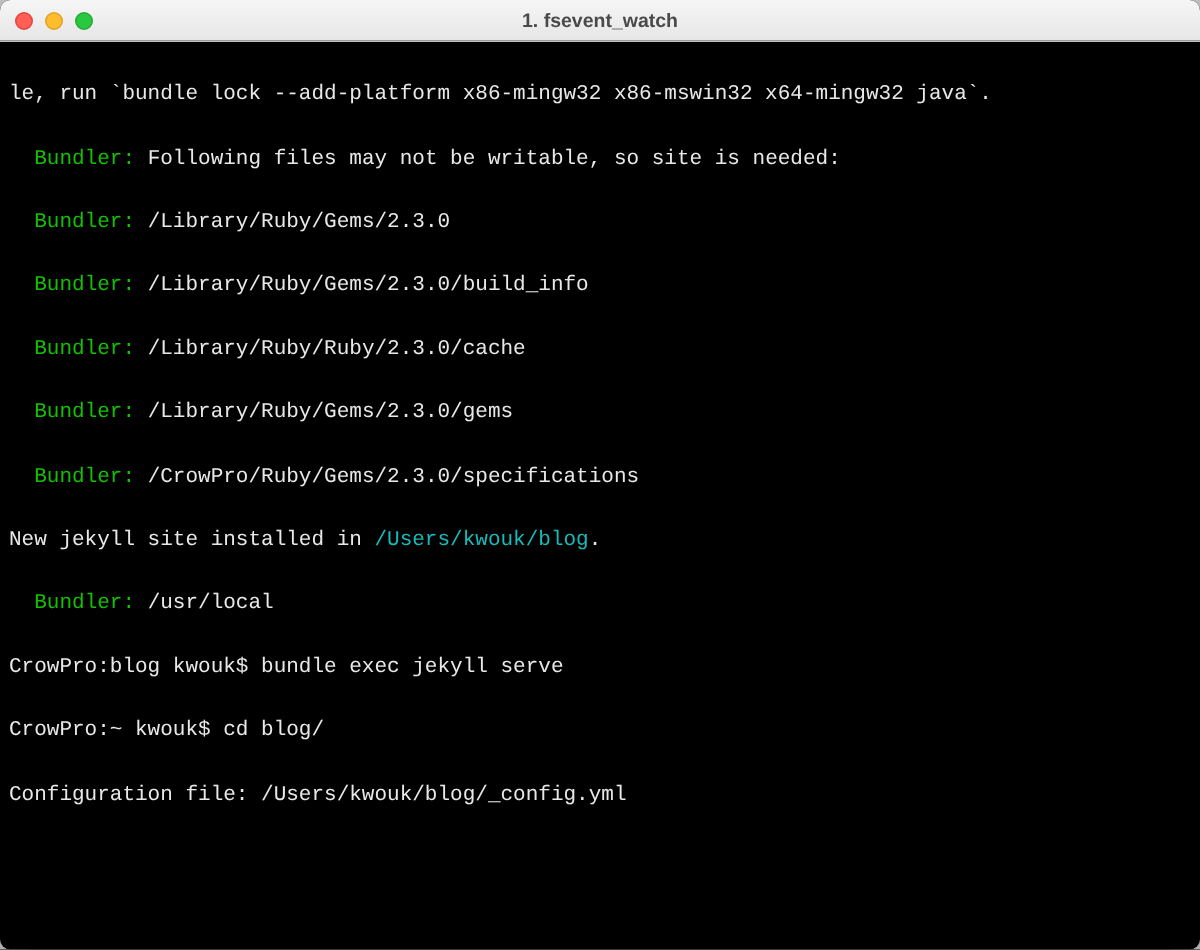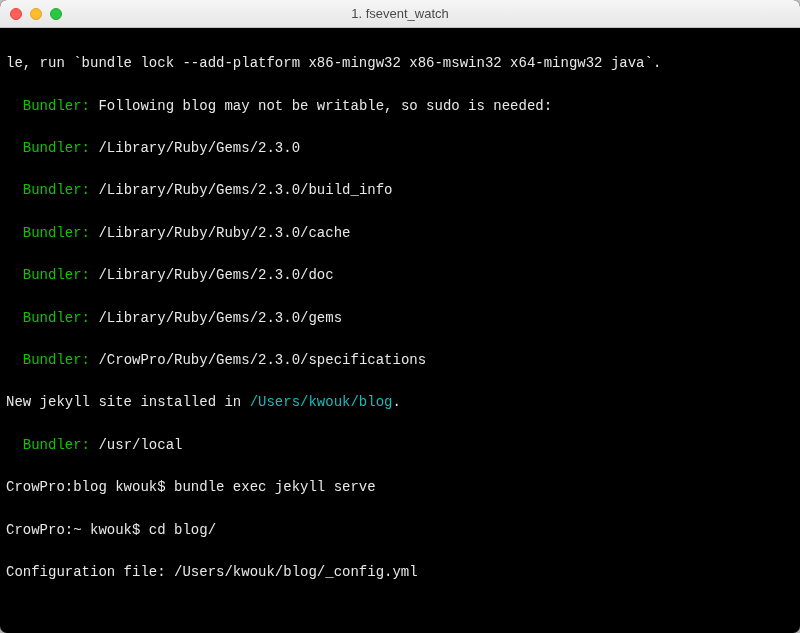--- a/index.html
+++ b/index.html
@@ -43,20 +43,21 @@
     .tl-min { background: #ffbd2e; border: 0.5px solid #e1a126; }
     .tl-max { background: #28c840; border: 0.5px solid #24a934; }
     .title {
       position: absolute;
       left: 0; right: 0;
       text-align: center;
       font-family: -apple-system, "Helvetica Neue", Arial, sans-serif;
       font-size: 13px;
       color: #4a4a4a;
       pointer-events: none;
+      font-weight: bold;
     }
     .terminal {
       flex: 1;
       background: #000;
       color: #e8e8e8;
       font-size: 14px;
       line-height: 21.2px;
       padding: 4px 6px 6px 6px;
       white-space: pre;
       overflow: hidden;
@@ -75,25 +76,24 @@
     <div class="traffic-lights">
       <div class="tl tl-close"></div>
       <div class="tl tl-min"></div>
       <div class="tl tl-max"></div>
     </div>
     <div class="title">1. fsevent_watch</div>
   </div>
 
   <div class="terminal">
 <span class="line"><span class="white">le, run `bundle lock --add-platform x86-mingw32 x86-mswin32 x64-mingw32 java`.</span></span>
-<span class="line"><span class="white">  </span><span class="green">Bundler:</span><span class="white"> Following blog may not be writable, so sudo is needed:</span></span>
+<span class="line"><span class="white">  </span><span class="green">Bundler:</span><span class="white"> Following files may not be writable, so site is needed:</span></span>
 <span class="line"><span class="white">  </span><span class="green">Bundler:</span><span class="white"> /Library/Ruby/Gems/2.3.0</span></span>
 <span class="line"><span class="white">  </span><span class="green">Bundler:</span><span class="white"> /Library/Ruby/Gems/2.3.0/build_info</span></span>
 <span class="line"><span class="white">  </span><span class="green">Bundler:</span><span class="white"> /Library/Ruby/Ruby/2.3.0/cache</span></span>
-<span class="line"><span class="white">  </span><span class="green">Bundler:</span><span class="white"> /Library/Ruby/Gems/2.3.0/doc</span></span>
 <span class="line"><span class="white">  </span><span class="green">Bundler:</span><span class="white"> /Library/Ruby/Gems/2.3.0/gems</span></span>
 <span class="line"><span class="white">  </span><span class="green">Bundler:</span><span class="white"> /CrowPro/Ruby/Gems/2.3.0/specifications</span></span>
 <span class="line"><span class="white">New jekyll site installed in </span><span class="cyan">/Users/kwouk/blog</span><span class="white">.</span></span>
 <span class="line"><span class="white">  </span><span class="green">Bundler:</span><span class="white"> /usr/local</span></span>
 <span class="line"><span class="white">CrowPro:blog kwouk$ bundle exec jekyll serve</span></span>
 <span class="line"><span class="white">CrowPro:~ kwouk$ cd blog/</span></span>
 <span class="line"><span class="white">Configuration file: /Users/kwouk/blog/_config.yml</span></span>
 
 
 

